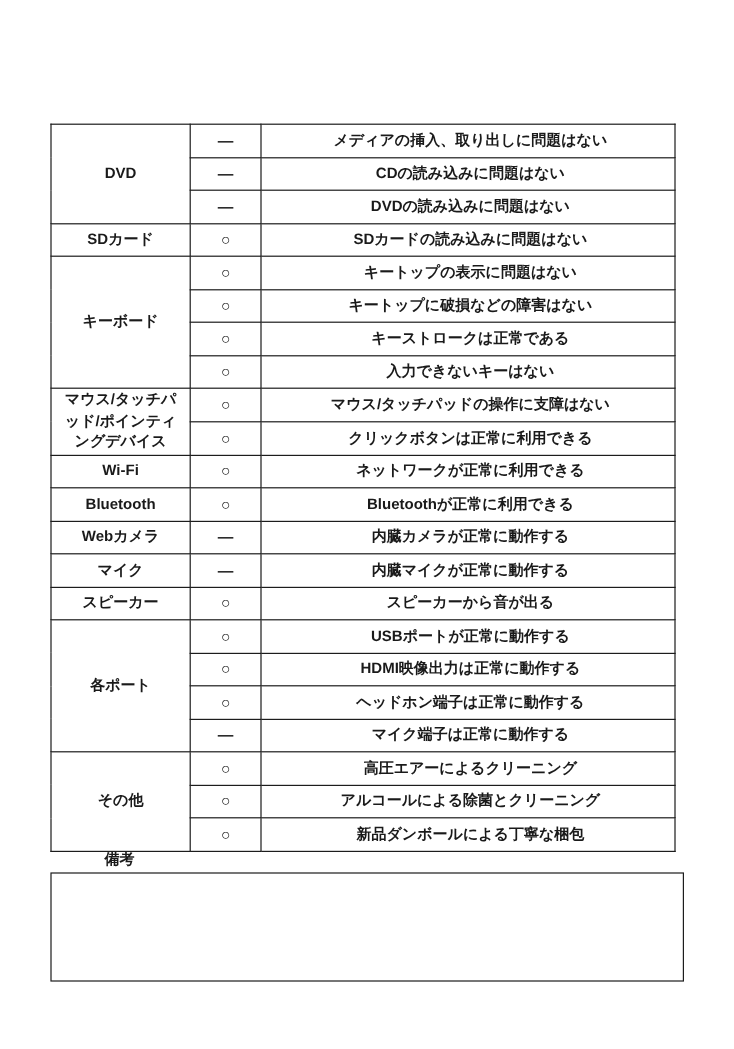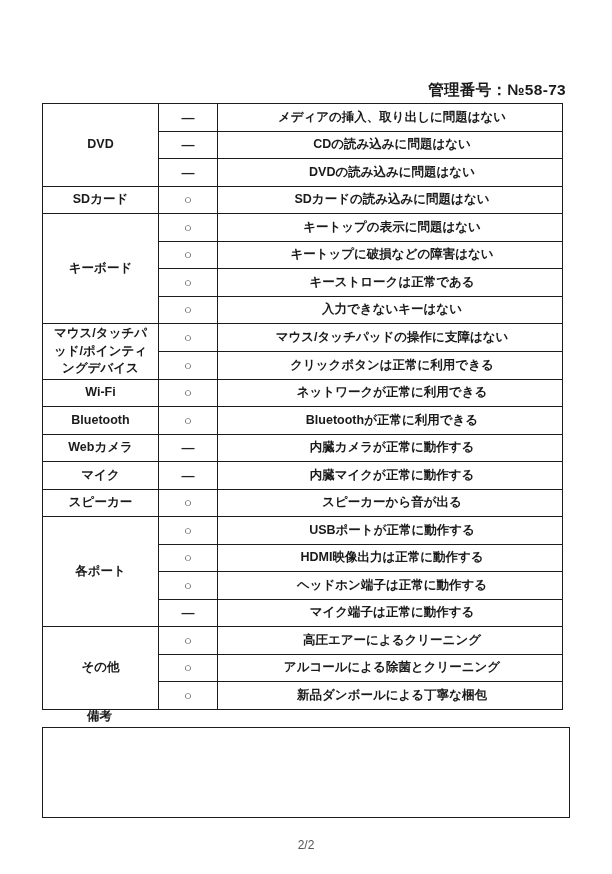--- a/index.html
+++ b/index.html
@@ -90,21 +90,20 @@
     text-align: center;
     font-size: 12px;
     color: #555555;
   }
 </style>
 </head>
 <body>
 
 <div class="page">
 
-  <div class="doc-number">管理番号：№58-73</div>
 
   <table class="checklist">
     <colgroup>
       <col style="width:116px">
       <col style="width:59px">
       <col>
     </colgroup>
     <tbody id="checklist-body">
         <tr>
           <td class="cat" rowspan="3">DVD</td>
@@ -205,15 +204,14 @@
           <td class="status">○</td>
           <td class="desc">新品ダンボールによる丁寧な梱包</td>
         </tr>
       </tbody>
   </table>
 
   <div class="remarks-label">備考</div>
 
   <div class="remarks-box"></div>
 
-  <div class="page-number">2/2</div>
 
 </div>
 
 </body></html>

